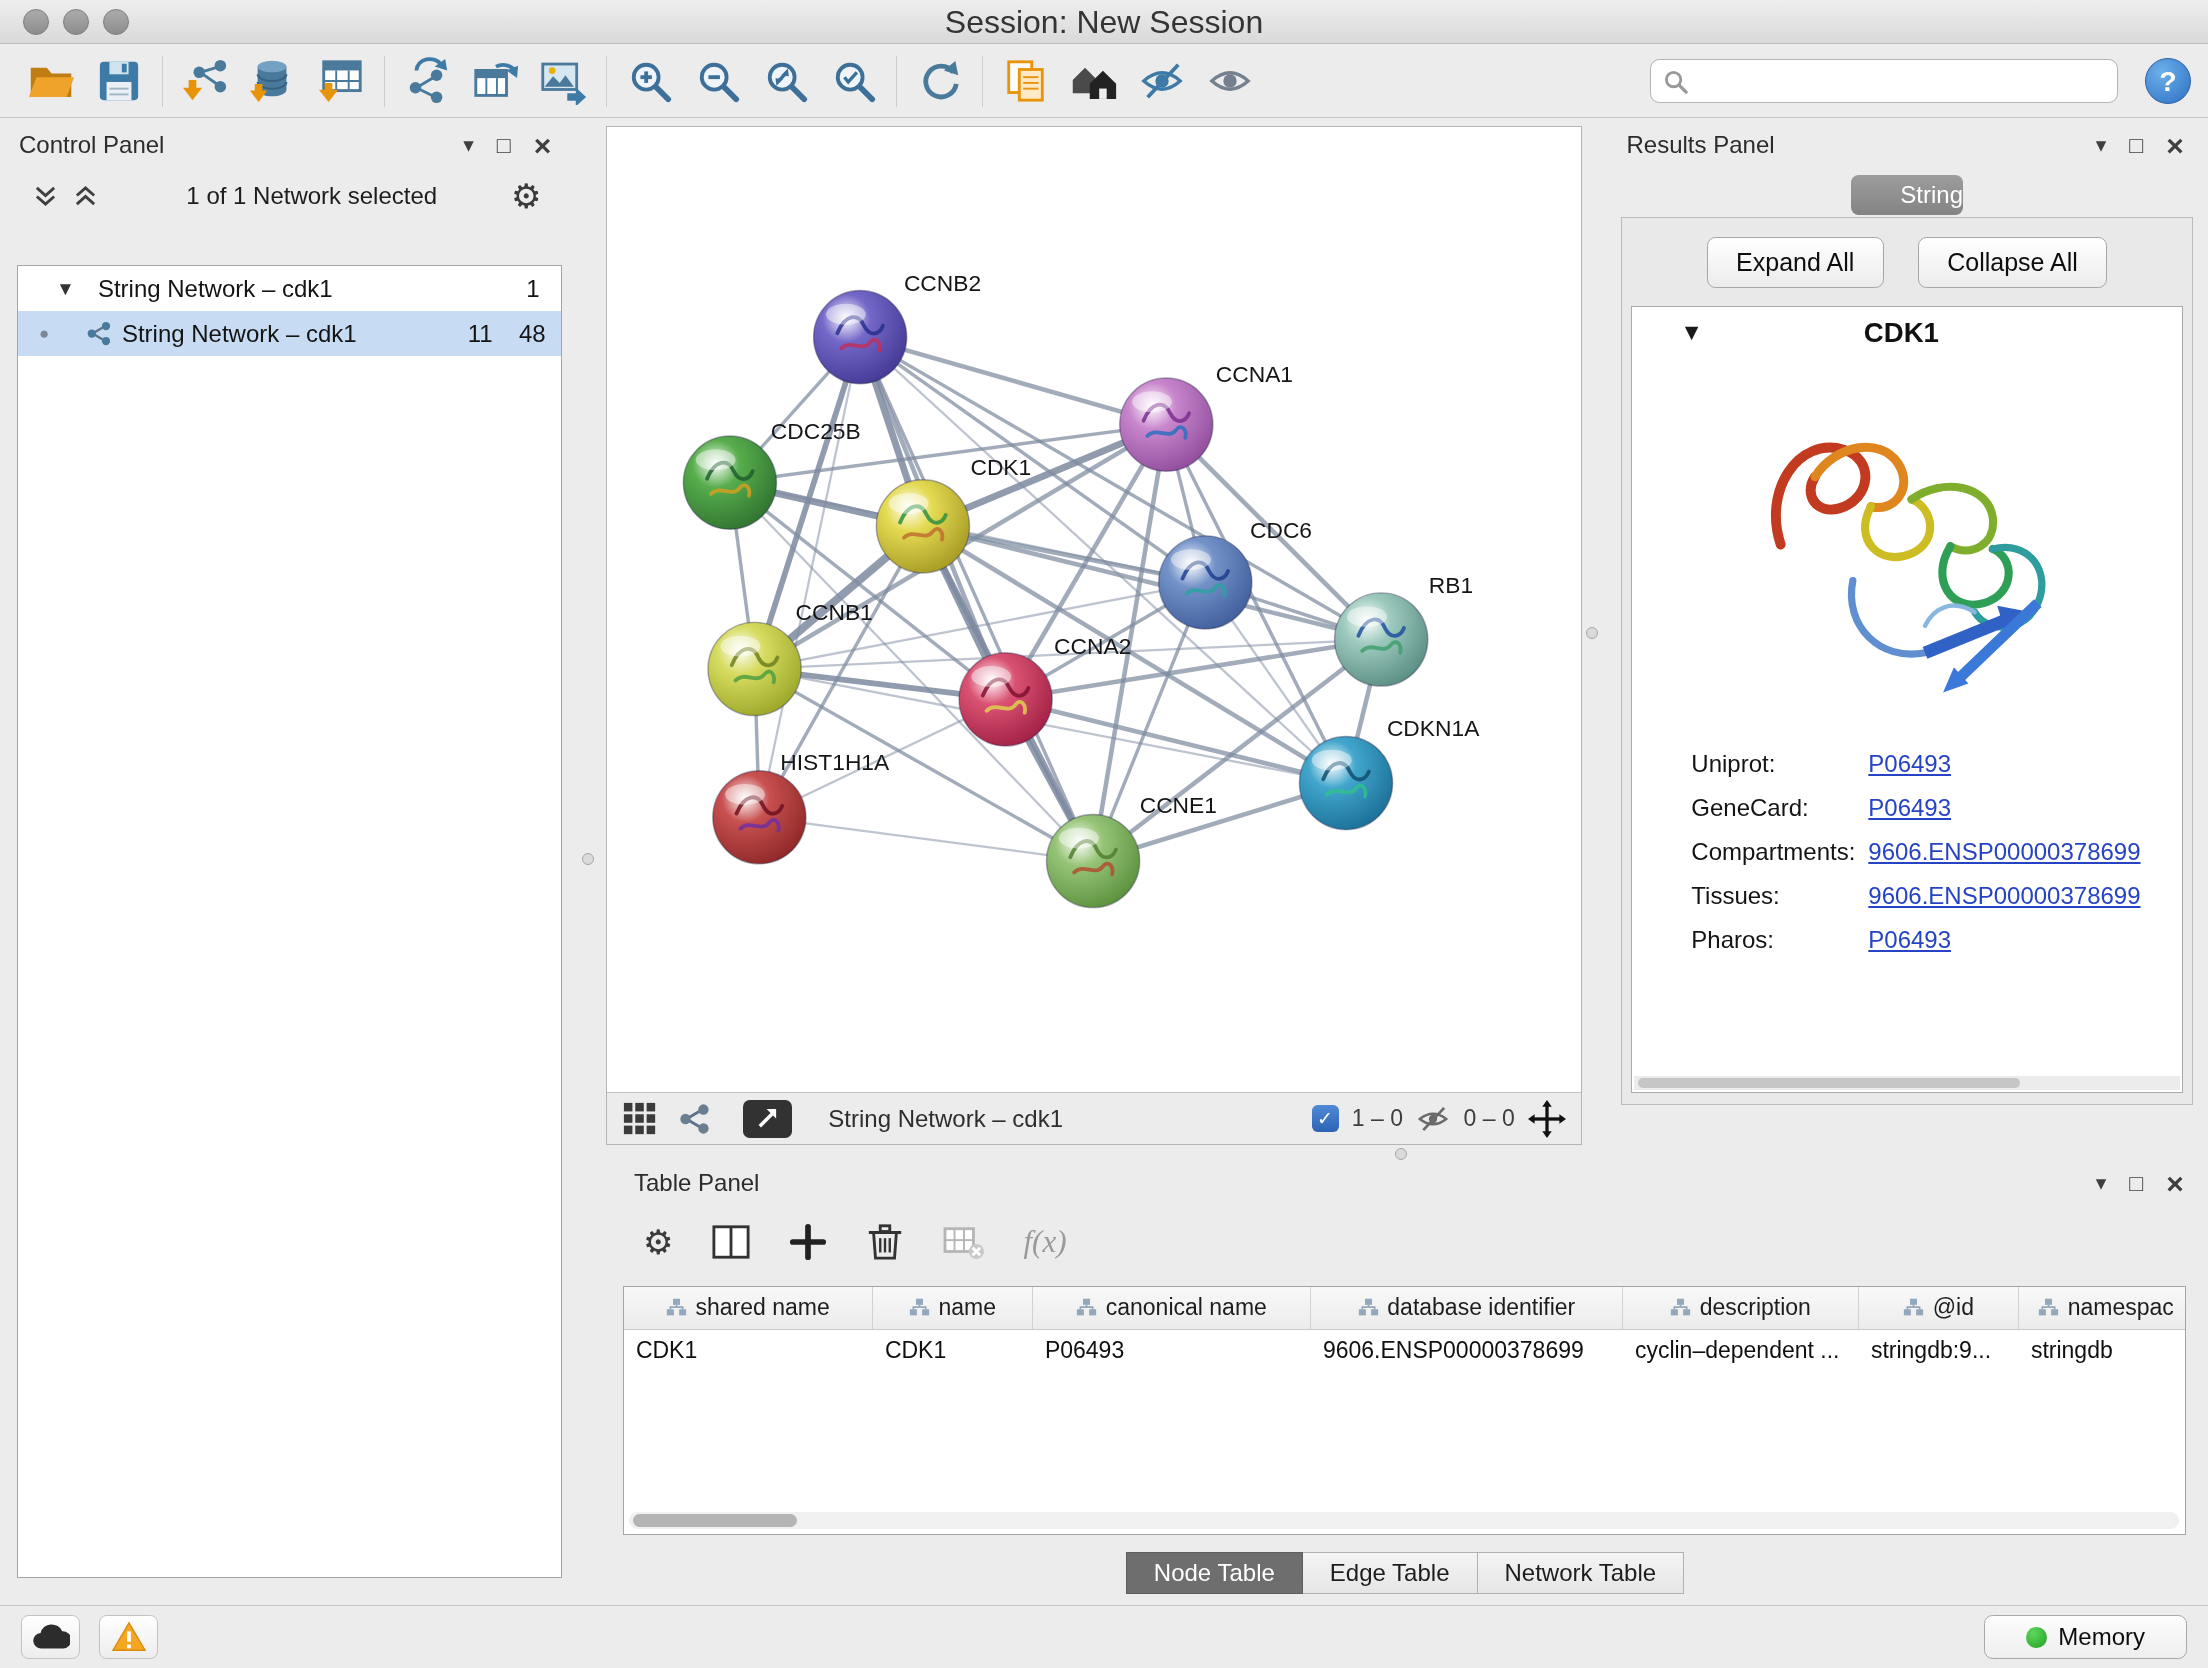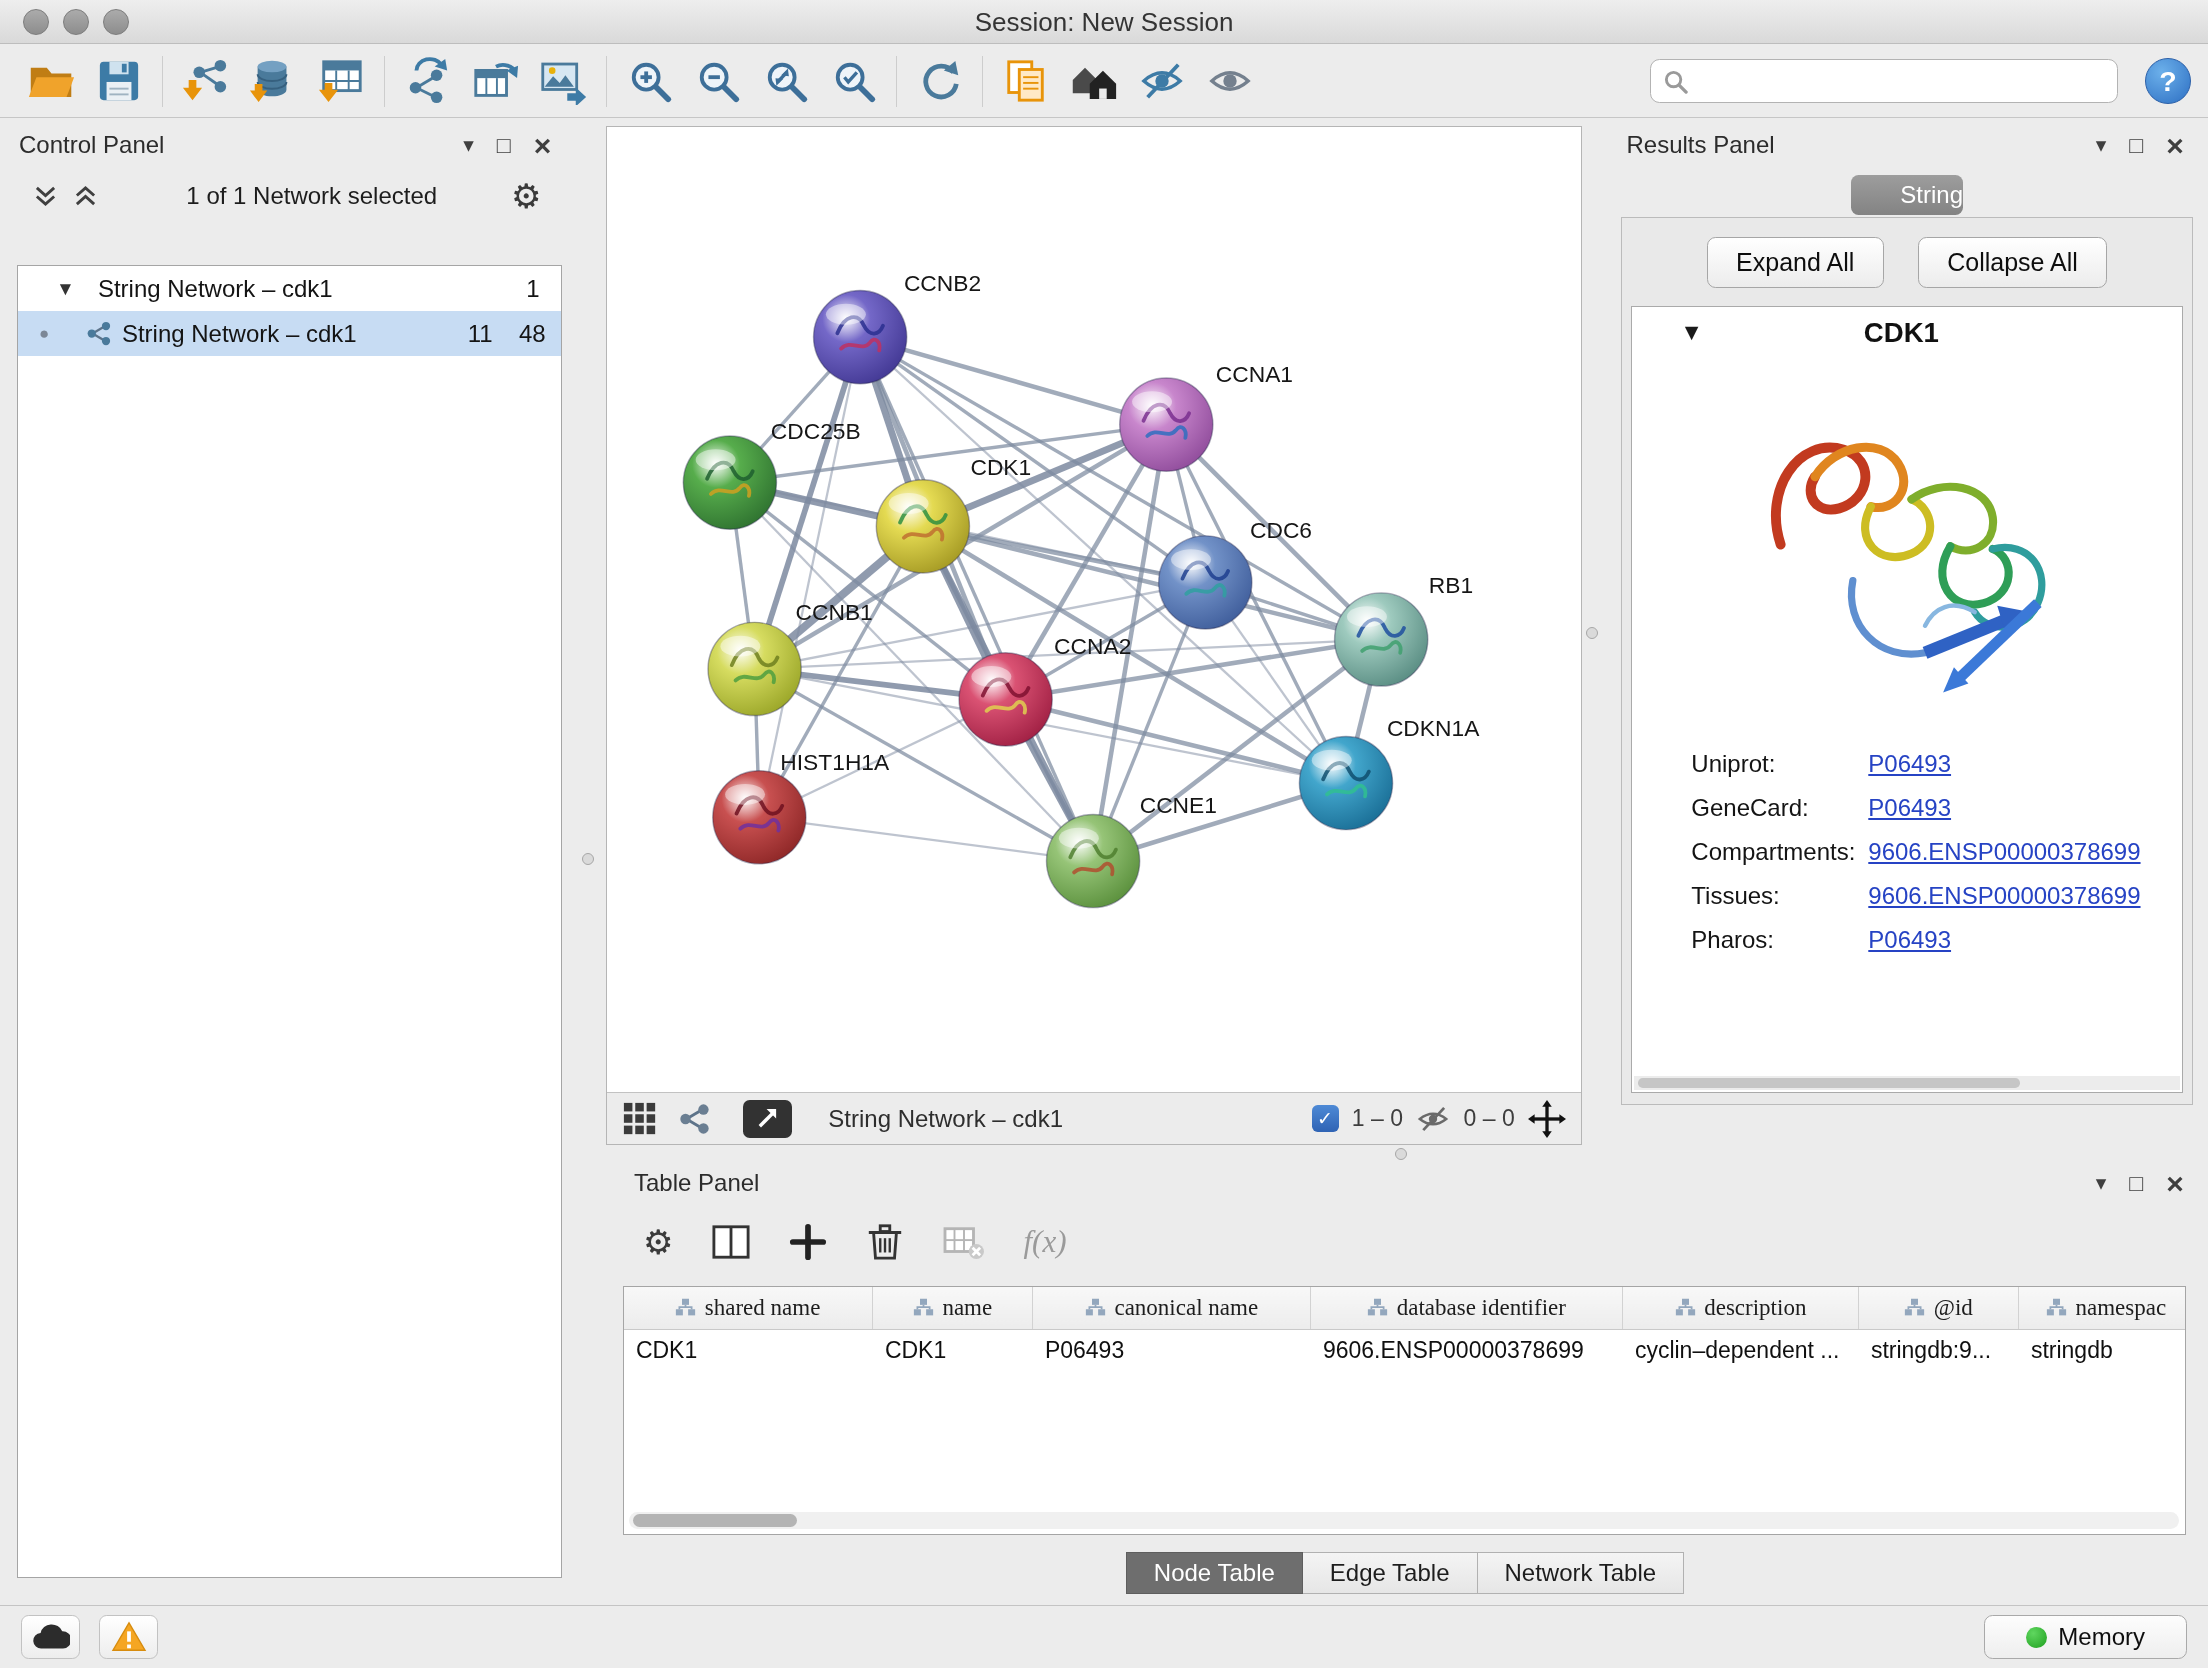--- a/index.html
+++ b/index.html
@@ -3,21 +3,21 @@
 <meta charset="utf-8">
 <style>
   *{margin:0;padding:0;box-sizing:border-box;}
   html,body{width:2208px;height:1668px;}
   body{position:relative;font-family:"Liberation Sans",sans-serif;background:#ececec;overflow:hidden;color:#222;}
 
   
   .titlebar{position:absolute;left:0;top:0;width:100%;height:44px;background:linear-gradient(#eeeeee,#d9d9d9);border-bottom:1px solid #bdbdbd;z-index:5;}
   .traffic{position:absolute;top:8.6px;width:26px;height:26px;border-radius:50%;background:linear-gradient(#ababab,#8d8d8d);border:1px solid #7c7c7c;}
   #tl1{left:23px}#tl2{left:63px}#tl3{left:103px}
-  .title-text{text-align:center;line-height:44px;font-size:26px;color:#343434;border-radius:19px;}
+  .title-text{text-align:center;line-height:44px;font-size:32px;color:#343434;border-radius:19px;}
 
   
   .toolbar{position:absolute;left:0;top:45px;width:100%;height:73px;display:flex;align-items:center;padding:0 17px;background:#ececec;border-bottom:1px solid #c6c6c6;z-index:4;}
   .tb-btn{width:68px;height:61px;display:flex;align-items:center;justify-content:center;border-radius:7.6px;cursor:default;}
   .tb-sep{width:1px;height:51px;background:#cdcdcd;margin:0 8.6px;}
   .search-wrap{margin-left:auto;position:relative;display:flex;align-items:center;}
   .search-input{width:468px;height:44px;border:1.4px solid #b3b3b3;border-radius:9.5px;background:#fff;font-size:23px;padding:0 13.3px 0 48px;outline:none;color:#333;font-family:"Liberation Sans",sans-serif;}
   .search-glass{position:absolute;left:13.3px;top:9.5px;}
   .help-btn{width:46px;height:46px;border-radius:50%;background:radial-gradient(circle at 35% 30%,#6cb0ea,#2d6fc3);color:#fff;font-size:28.5px;font-weight:bold;display:flex;align-items:center;justify-content:center;margin-left:27px;border:1px solid #2a5fa8;}
 
@@ -79,21 +79,21 @@
   .gene-scroll{position:absolute;left:1.9px;right:1.9px;bottom:1.9px;height:13.3px;background:#ececec;}
   .gene-scroll .thumb{width:70%;height:9.5px;margin-top:1.9px;margin-left:3.8px;border-radius:4.8px;background:#c6c6c6;}
 
   
   .table-panel{position:absolute;left:613px;top:1164px;width:1584px;height:430px;}
   .tp-toolbar{display:flex;align-items:center;margin-top:11.4px;padding-left:30px;gap:38px;height:57px;}
   .fx-label{font-family:"Liberation Serif",serif;font-style:italic;font-size:31px;color:#9a9a9a;}
   .tp-box{position:absolute;left:9.5px;right:11.4px;top:122px;height:249px;background:#fff;border:1px solid #a5a5a5;overflow:hidden;}
   .tp-box table{border-collapse:collapse;table-layout:fixed;width:1569px;}
   .tp-box th{background:linear-gradient(#f8f8f8,#ececec);border-right:1px solid #d2d2d2;border-bottom:1px solid #c9c9c9;font-size:23px;font-weight:normal;color:#1d1d1d;height:42px;}
-  .th-inner{display:flex;align-items:center;justify-content:center;gap:8.6px;white-space:nowrap;overflow:hidden;font-family:Liberation Serif, serif;}
+  .th-inner{display:flex;align-items:center;justify-content:center;gap:8.6px;white-space:nowrap;overflow:hidden;}
   .tp-box td{font-size:23px;color:#101010;height:42px;padding-left:12.4px;white-space:nowrap;overflow:hidden;}
   .tp-hscroll{position:absolute;left:5.7px;bottom:4.8px;width:1550px;height:17px;background:#f0f0f0;border-radius:8.6px;}
   .tp-hscroll .thumb{width:164px;height:13.3px;margin:1.9px 0 0 3.8px;background:#b4b4b4;border-radius:6.7px;}
   .tp-tabs{position:absolute;left:0;right:0;top:388px;display:flex;justify-content:center;}
   .tp-tab{height:42px;padding:0 27px;font-size:24px;display:flex;align-items:center;background:linear-gradient(#f4f4f4,#e6e6e6);border:1px solid #b1b1b1;border-left:none;color:#1d1d1d;}
   .tp-tab:first-child{border-left:1px solid #b1b1b1;}
   .tp-tab.active{background:#6e6e6e;color:#fff;border-color:#5e5e5e;}
 
   
   .statusbar{position:absolute;left:0;bottom:0;width:100%;height:63px;background:#ececec;border-top:1px solid #c4c4c4;display:flex;align-items:center;padding:0 21px;}

